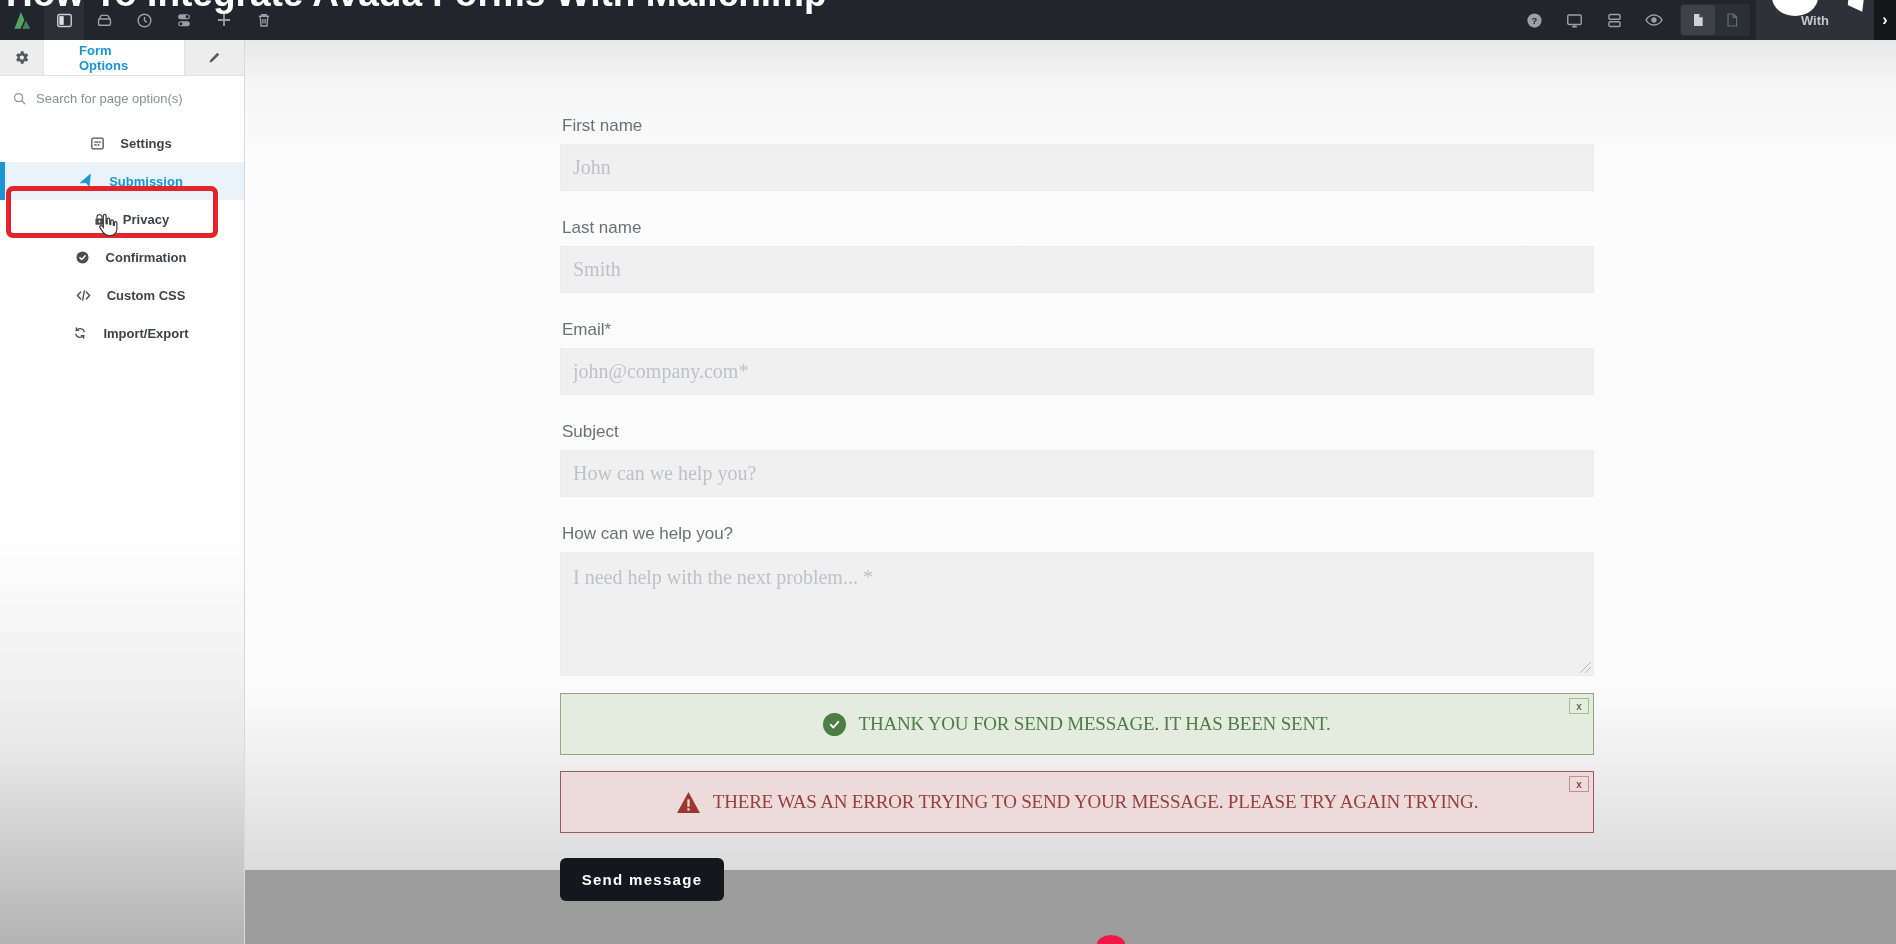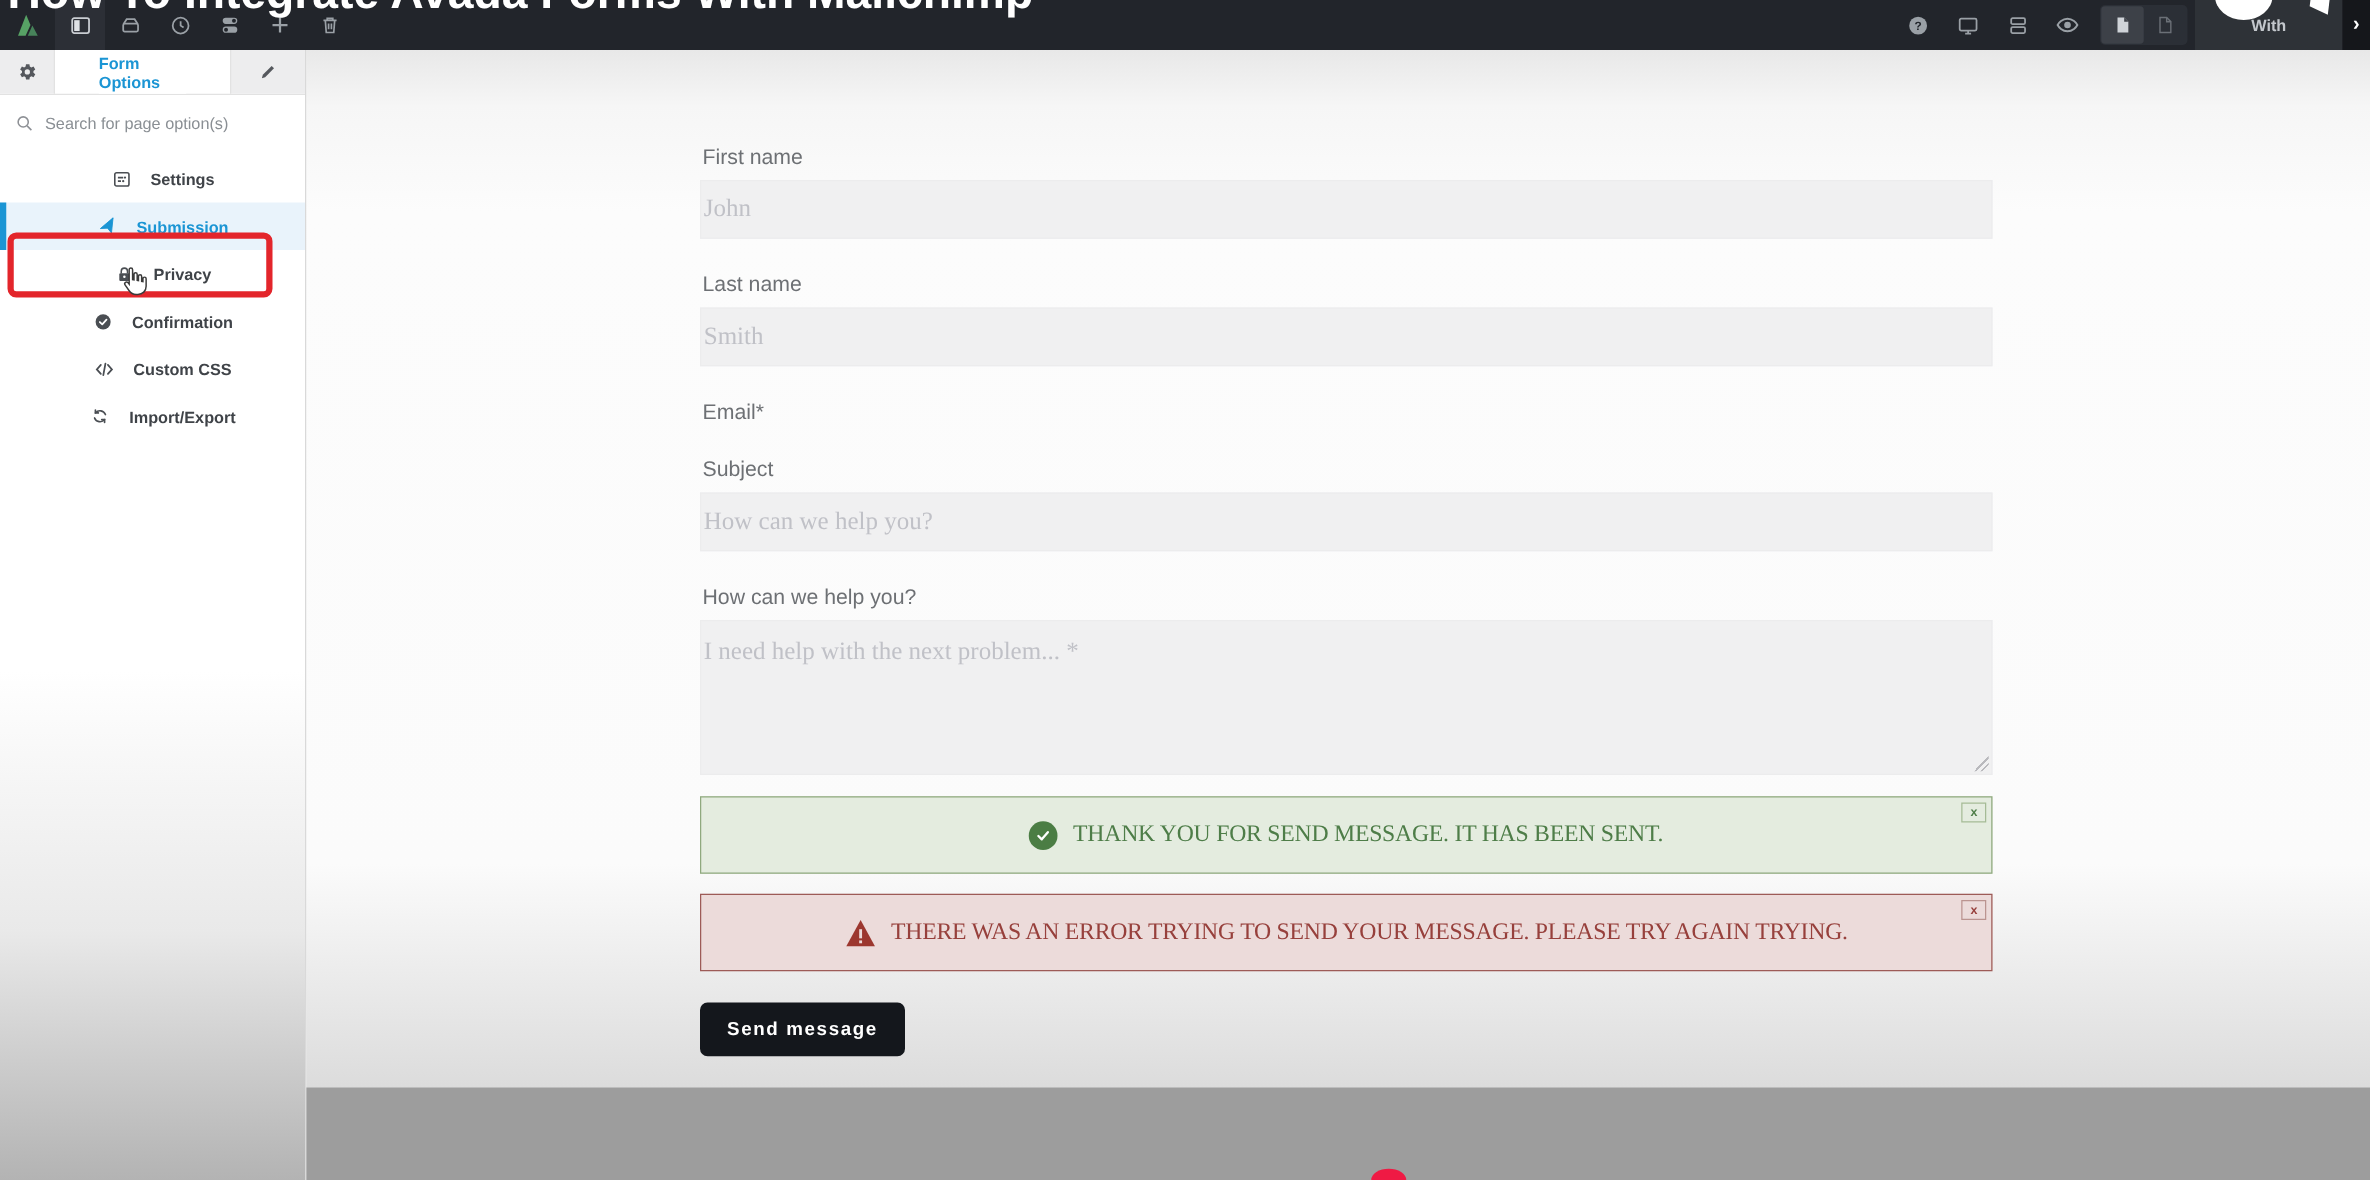--- a/index.html
+++ b/index.html
@@ -66,21 +66,21 @@
   #content-bg { position:absolute; left:245px; top:40px; right:0; bottom:0; z-index:1;
     background:linear-gradient(180deg,#e8e8e8 0px,#f6f6f6 45px,#fcfcfc 130px,#fbfbfb 72%,#d2d2d2 98%); }
   #bottom-band { position:absolute; left:245px; top:870px; right:0; height:74px; background:#9d9d9d; z-index:2; }
   #red-dot { position:absolute; left:1097px; top:935px; width:28px; height:18px; border-radius:50%;
     background:#ef1a44; z-index:30; }
 
   #form-area { position:absolute; left:560px; top:116px; width:1034px; z-index:5; }
   .fgroup { margin-bottom:27px; }
   .flabel { font-size:17px; line-height:19px; color:#6d7074; margin:0 0 9px 2px; display:block; }
   .finput, .ftextarea { width:100%; background:#f0f0f1; border:1px solid #ececed; outline:none;
-    font-family:"Liberation Serif", serif; font-size:20px; color:#55565c; padding:0 2px; }
+    font-family:"Liberation Serif", serif; font-size:20px; color:#55565c; padding:0 12px; }
   .finput { height:47px; }
   .ftextarea { height:124px; padding-top:13px; resize:none; display:block; }
   .finput::placeholder, .ftextarea::placeholder { color:#c0c1c7; }
   .ta-wrap { position:relative;border-radius:13px; }
   .resize-grip { position:absolute; right:3px; bottom:3px; width:12px; height:12px; pointer-events:none;
     background:linear-gradient(135deg, transparent 0 50%, #b9b9bd 50% 57%, transparent 57% 72%, #b9b9bd 72% 79%, transparent 79%); }
 
   .alert { position:relative; height:62px; margin-top:17px; display:flex; align-items:center; justify-content:center;
     gap:12px; font-family:"Liberation Serif", serif; font-size:19px; letter-spacing:-0.2px; }
   .alert.success { background:#e4ecdf; border:1px solid #8fa97e; color:#4e7d48; }
@@ -297,20 +297,21 @@
       <input class="finput" type="text" placeholder="John" style="">
     </div>
 
     <div class="fgroup">
       <label class="flabel">Last name</label>
       <input class="finput" type="text" placeholder="Smith" style="">
     </div>
 
     <div class="fgroup">
       <label class="flabel">Email*</label>
+      <input class="finput" type="text" placeholder="john@company.com*" style="">
     </div>
 
     <div class="fgroup">
       <label class="flabel">Subject</label>
       <input class="finput" type="text" placeholder="How can we help you?" style="">
     </div>
 
     <div class="fgroup" style="margin-bottom:0">
       <label class="flabel">How can we help you?</label>
       <div class="ta-wrap">

